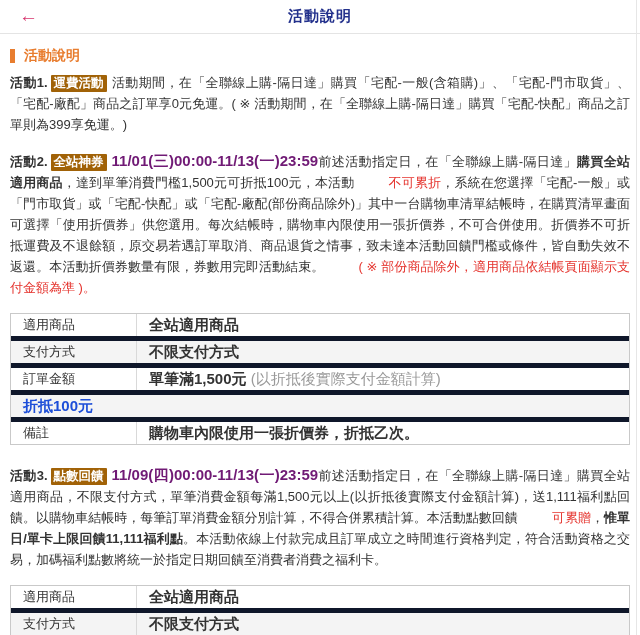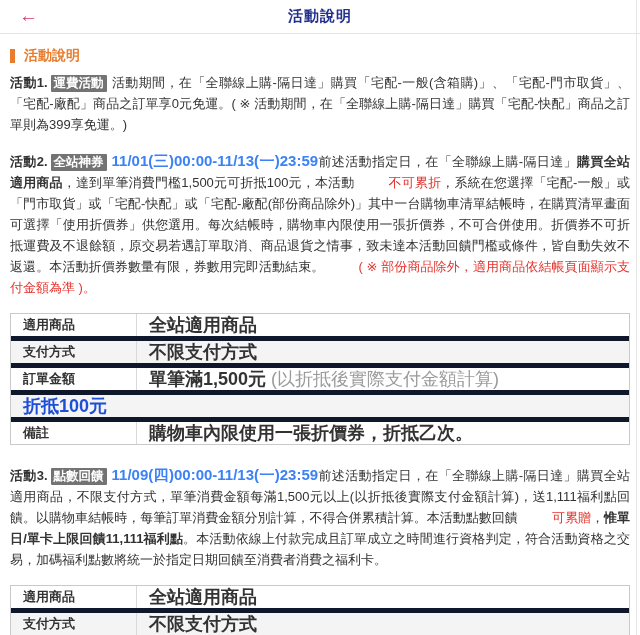--- a/index.html
+++ b/index.html
@@ -13,34 +13,34 @@
   .back{position:absolute;left:19px;top:5px;color:#d6336c;font-size:19px;font-weight:bold;line-height:22px;cursor:pointer;}
   .title{flex:1;text-align:center;font-size:15px;font-weight:bold;color:#23318c;margin:0;letter-spacing:1px;}
   
   .content{padding:13px 10px 0;}
   .section-head{display:flex;align-items:center;margin-bottom:4px;}
   .bar{width:5px;height:14px;background:#e87d2f;margin-right:9px;}
   .section-title{color:#e87d2f;font-weight:bold;font-size:14px;}
   
   .para{margin:7px 0 15px;font-size:13px;line-height:21px;text-align:justify;color:#333;}
   .act-label{font-weight:bold;color:#333;}
-  .badge{display:inline-block;background:#737373;color:#fff;font-weight:bold;padding:0 3px;margin:0 5px 0 3px;font-size:12.5px;line-height:17px;border-radius:1px;}
+  .badge{display:inline-block;background:#a16207;color:#fff;font-weight:bold;padding:0 3px;margin:0 5px 0 3px;font-size:12.5px;line-height:17px;border-radius:1px;}
   .seg-n{color:#333;}
   .seg-b{color:#333;font-weight:bold;}
   .seg-r{color:#e5342e;padding-left:34px;}
   .seg-rb{color:#1d4ed8;font-weight:bold;}
-  .seg-d{color:#3b82f6;font-weight:bold;font-size:15px;}
+  .seg-d{color:#701a75;font-weight:bold;font-size:15px;}
   .seg-g{color:#9a9a9a;}
   
   .info-table{border:1px solid #c9c9c9;margin:14px 0 19px;background:#fff;}
   .trow{display:flex;border-top:5px solid #0f172a;}
   .trow:first-child{border-top:none;}
   .trow:nth-child(even){background:#f4f4f4;}
-  .tlabel{width:126px;flex-shrink:0;box-sizing:border-box;padding:3px 12px;font-size:13px;line-height:16px;font-weight:bold;border-right:1px solid #d9d9d9;color:#333;}
-  .tvalue{flex:1;padding:3px 12px;font-size:18px;line-height:16px;}
+  .tlabel{width:126px;flex-shrink:0;box-sizing:border-box;padding:3px 12px;font-size:13px;line-height:16px;font-weight:normal;border-right:1px solid #d9d9d9;color:#333;}
+  .tvalue{flex:1;padding:3px 12px;font-size:15px;line-height:16px;}
   
   .right-edge{position:absolute;top:0;right:3px;bottom:0;width:1px;background:#e6e6e6;}
 </style>
 </head>
 <body>
 
 <div class="page">
 
   <header class="topbar">
     <span class="back">←</span>

